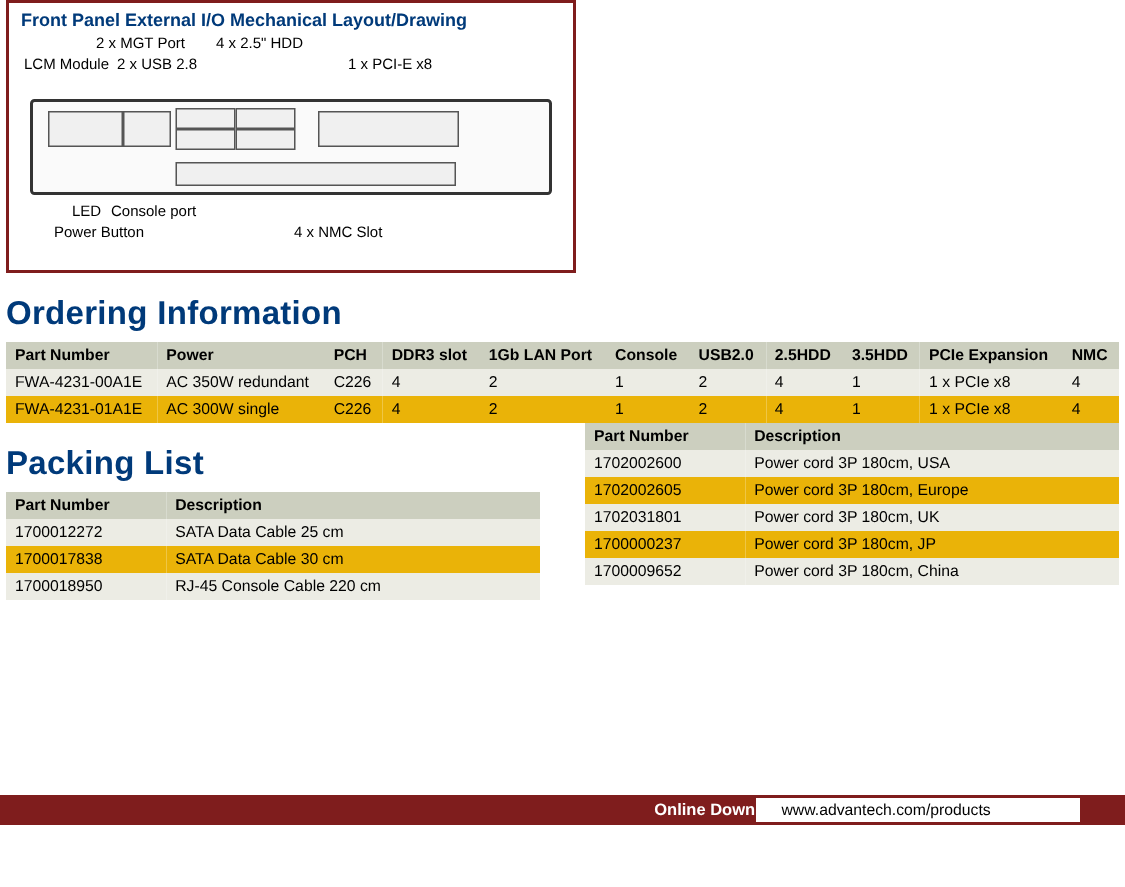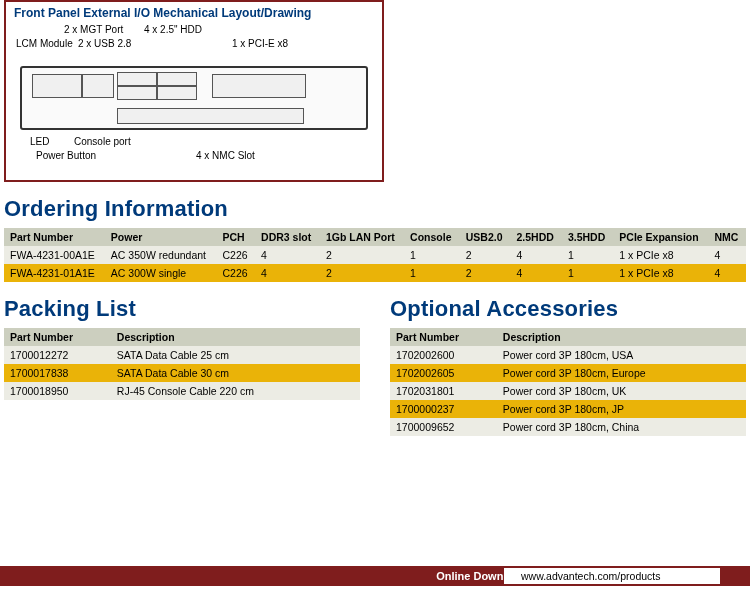--- a/index.html
+++ b/index.html
@@ -149,21 +149,21 @@
       <div class="slot usb"></div>
       <div class="slot hdd1"></div>
       <div class="slot hdd2"></div>
       <div class="slot hdd3"></div>
       <div class="slot hdd4"></div>
       <div class="slot pcie"></div>
       <div class="slot nmc"></div>
     </div>
 
     <div class="label-row-bottom">
-      <span style="left:16px; top:4px;">LED</span>
+      <span style="left:34px; top:4px;">LED</span>
       <span style="left:60px; top:4px;">Console port</span>
       <span style="left:22px; top:18px;">Power Button</span>
       <span style="left:182px; top:18px;">4 x NMC Slot</span>
     </div>
   </div>
 
   <div class="section-title">Ordering Information</div>
   <table class="data ordering">
     <thead>
       <tr>
@@ -230,21 +230,20 @@
               <td>SATA Data Cable 30 cm</td>
             </tr>
             <tr class="odd">
               <td>1700018950</td>
               <td>RJ-45 Console Cable 220 cm</td>
             </tr>
           </tbody>
       </table>
     </div>
     <div class="col">
-      <div class="section-title">Optional Accessories</div>
       <table class="data">
         <thead>
           <tr>
             <th style="width:30%">Part Number</th>
             <th>Description</th>
           </tr>
         </thead>
         <tbody id="accessories-body">
             <tr class="odd">
               <td>1702002600</td>

